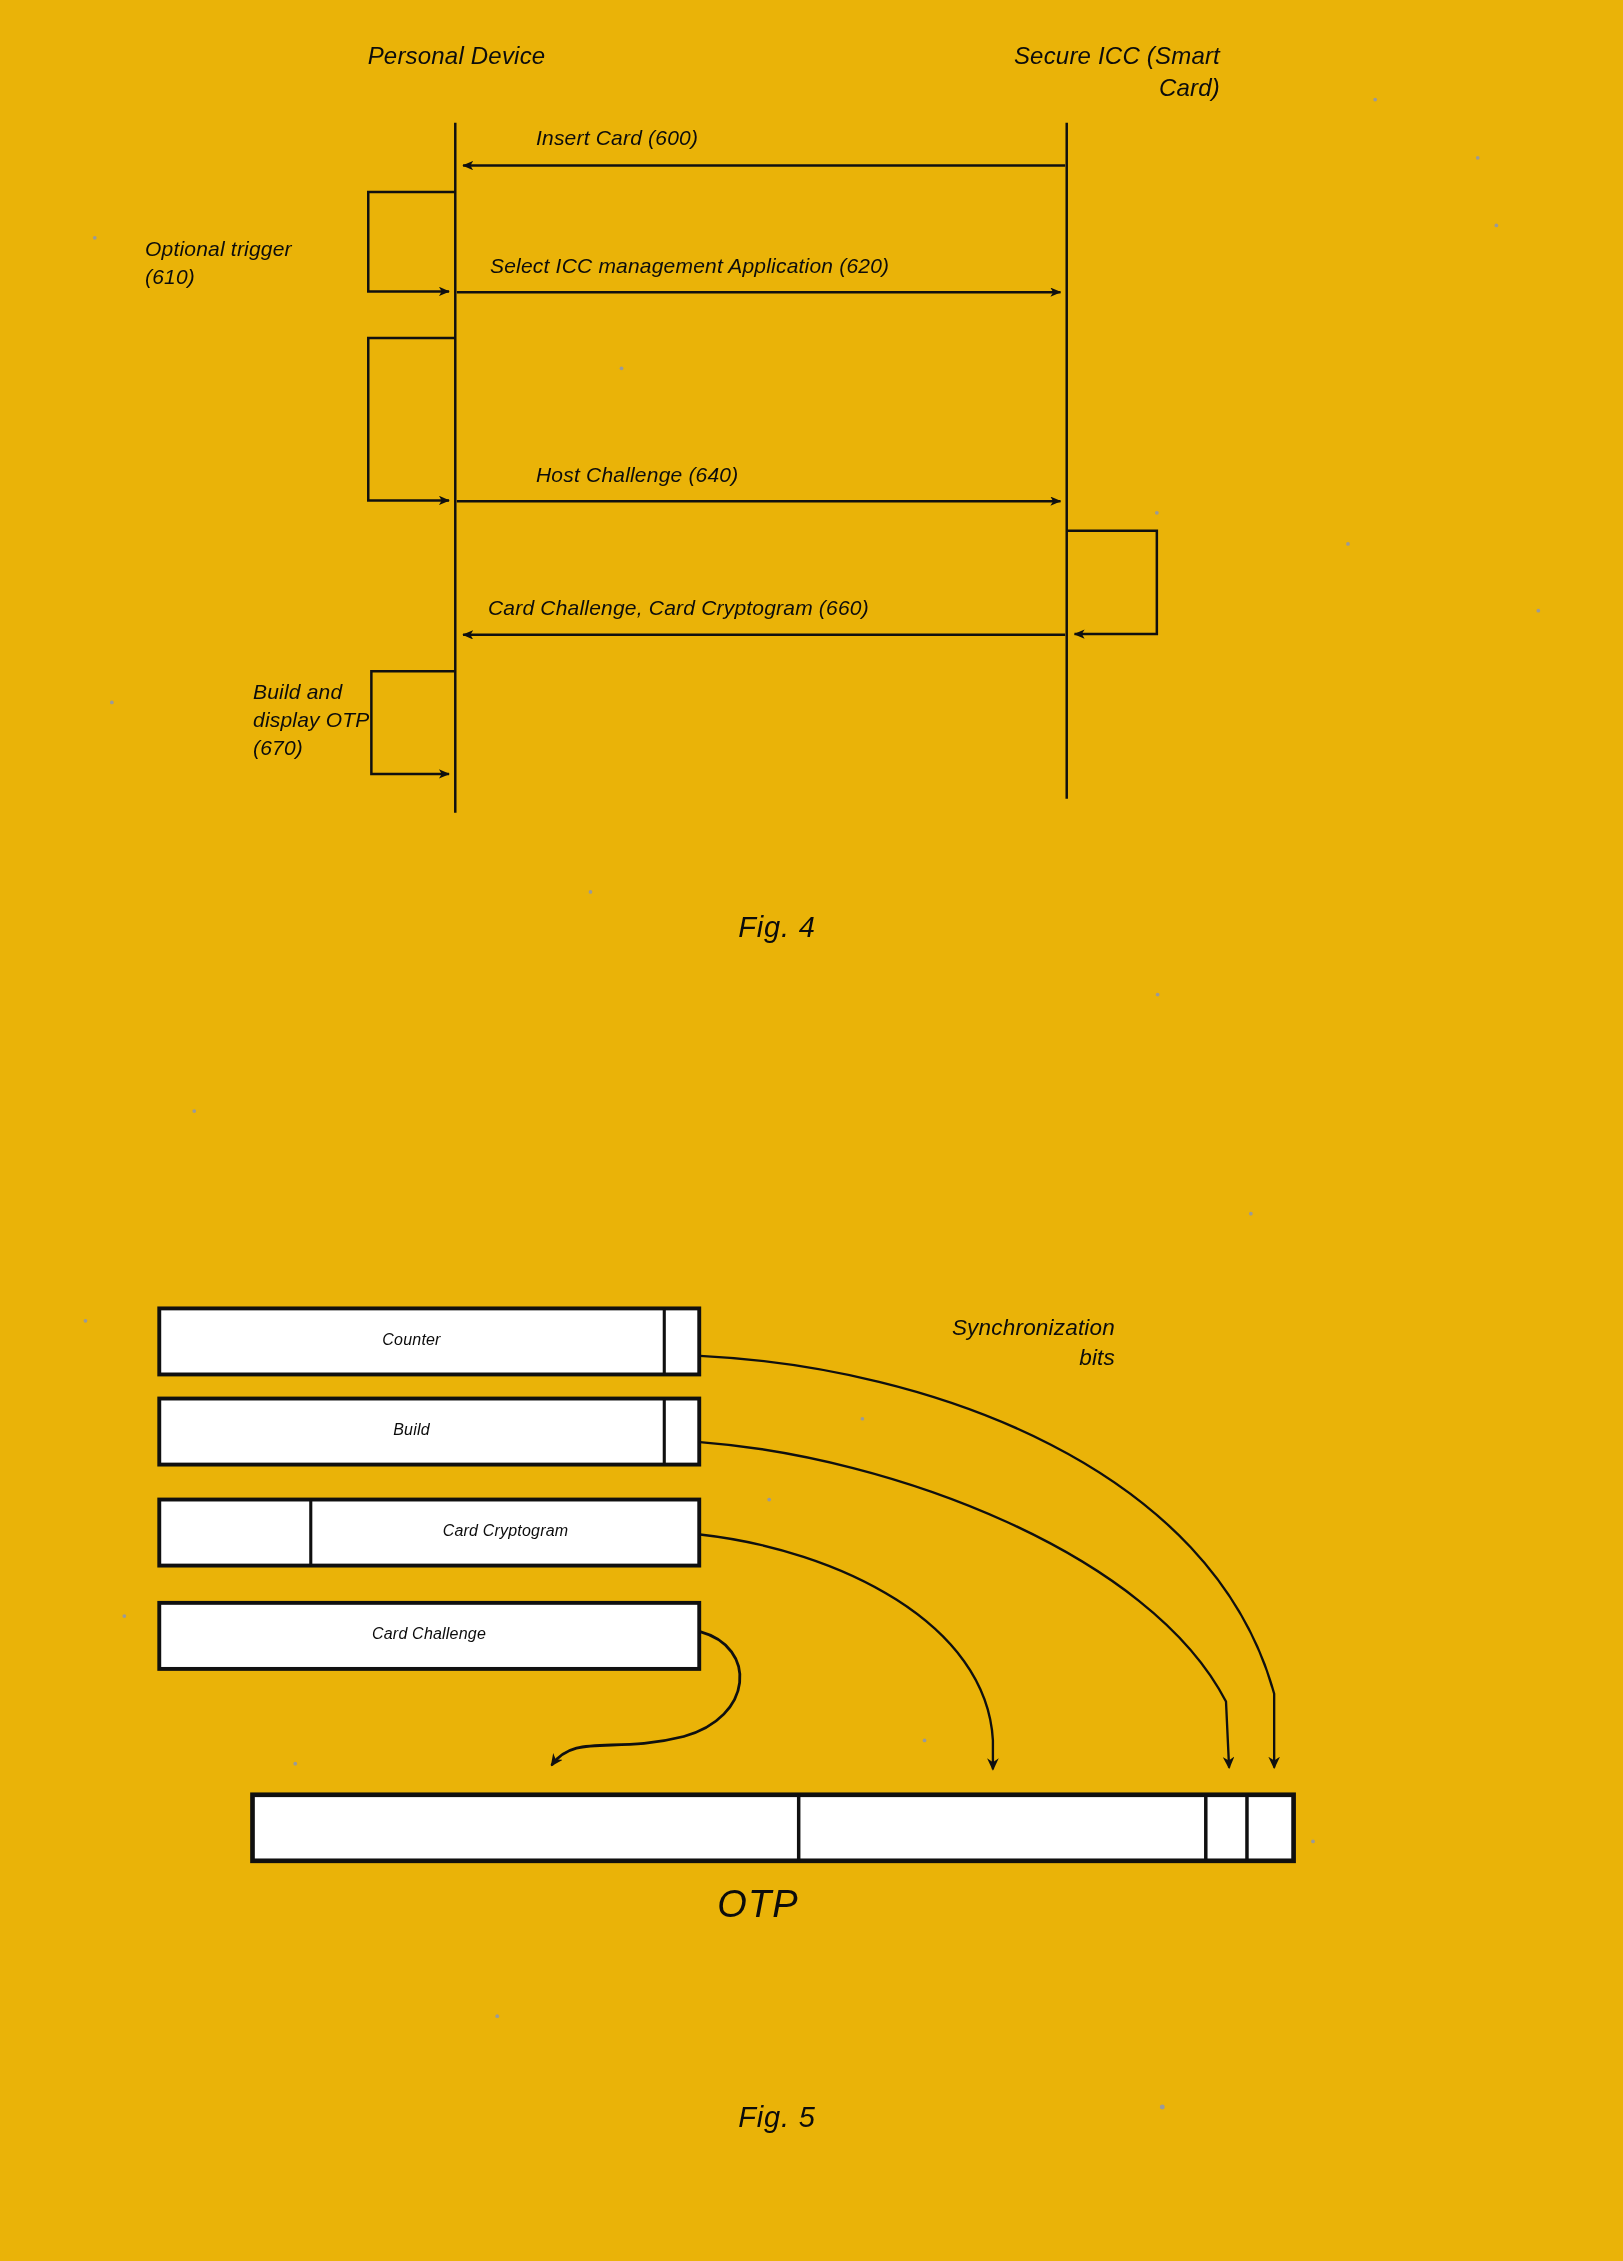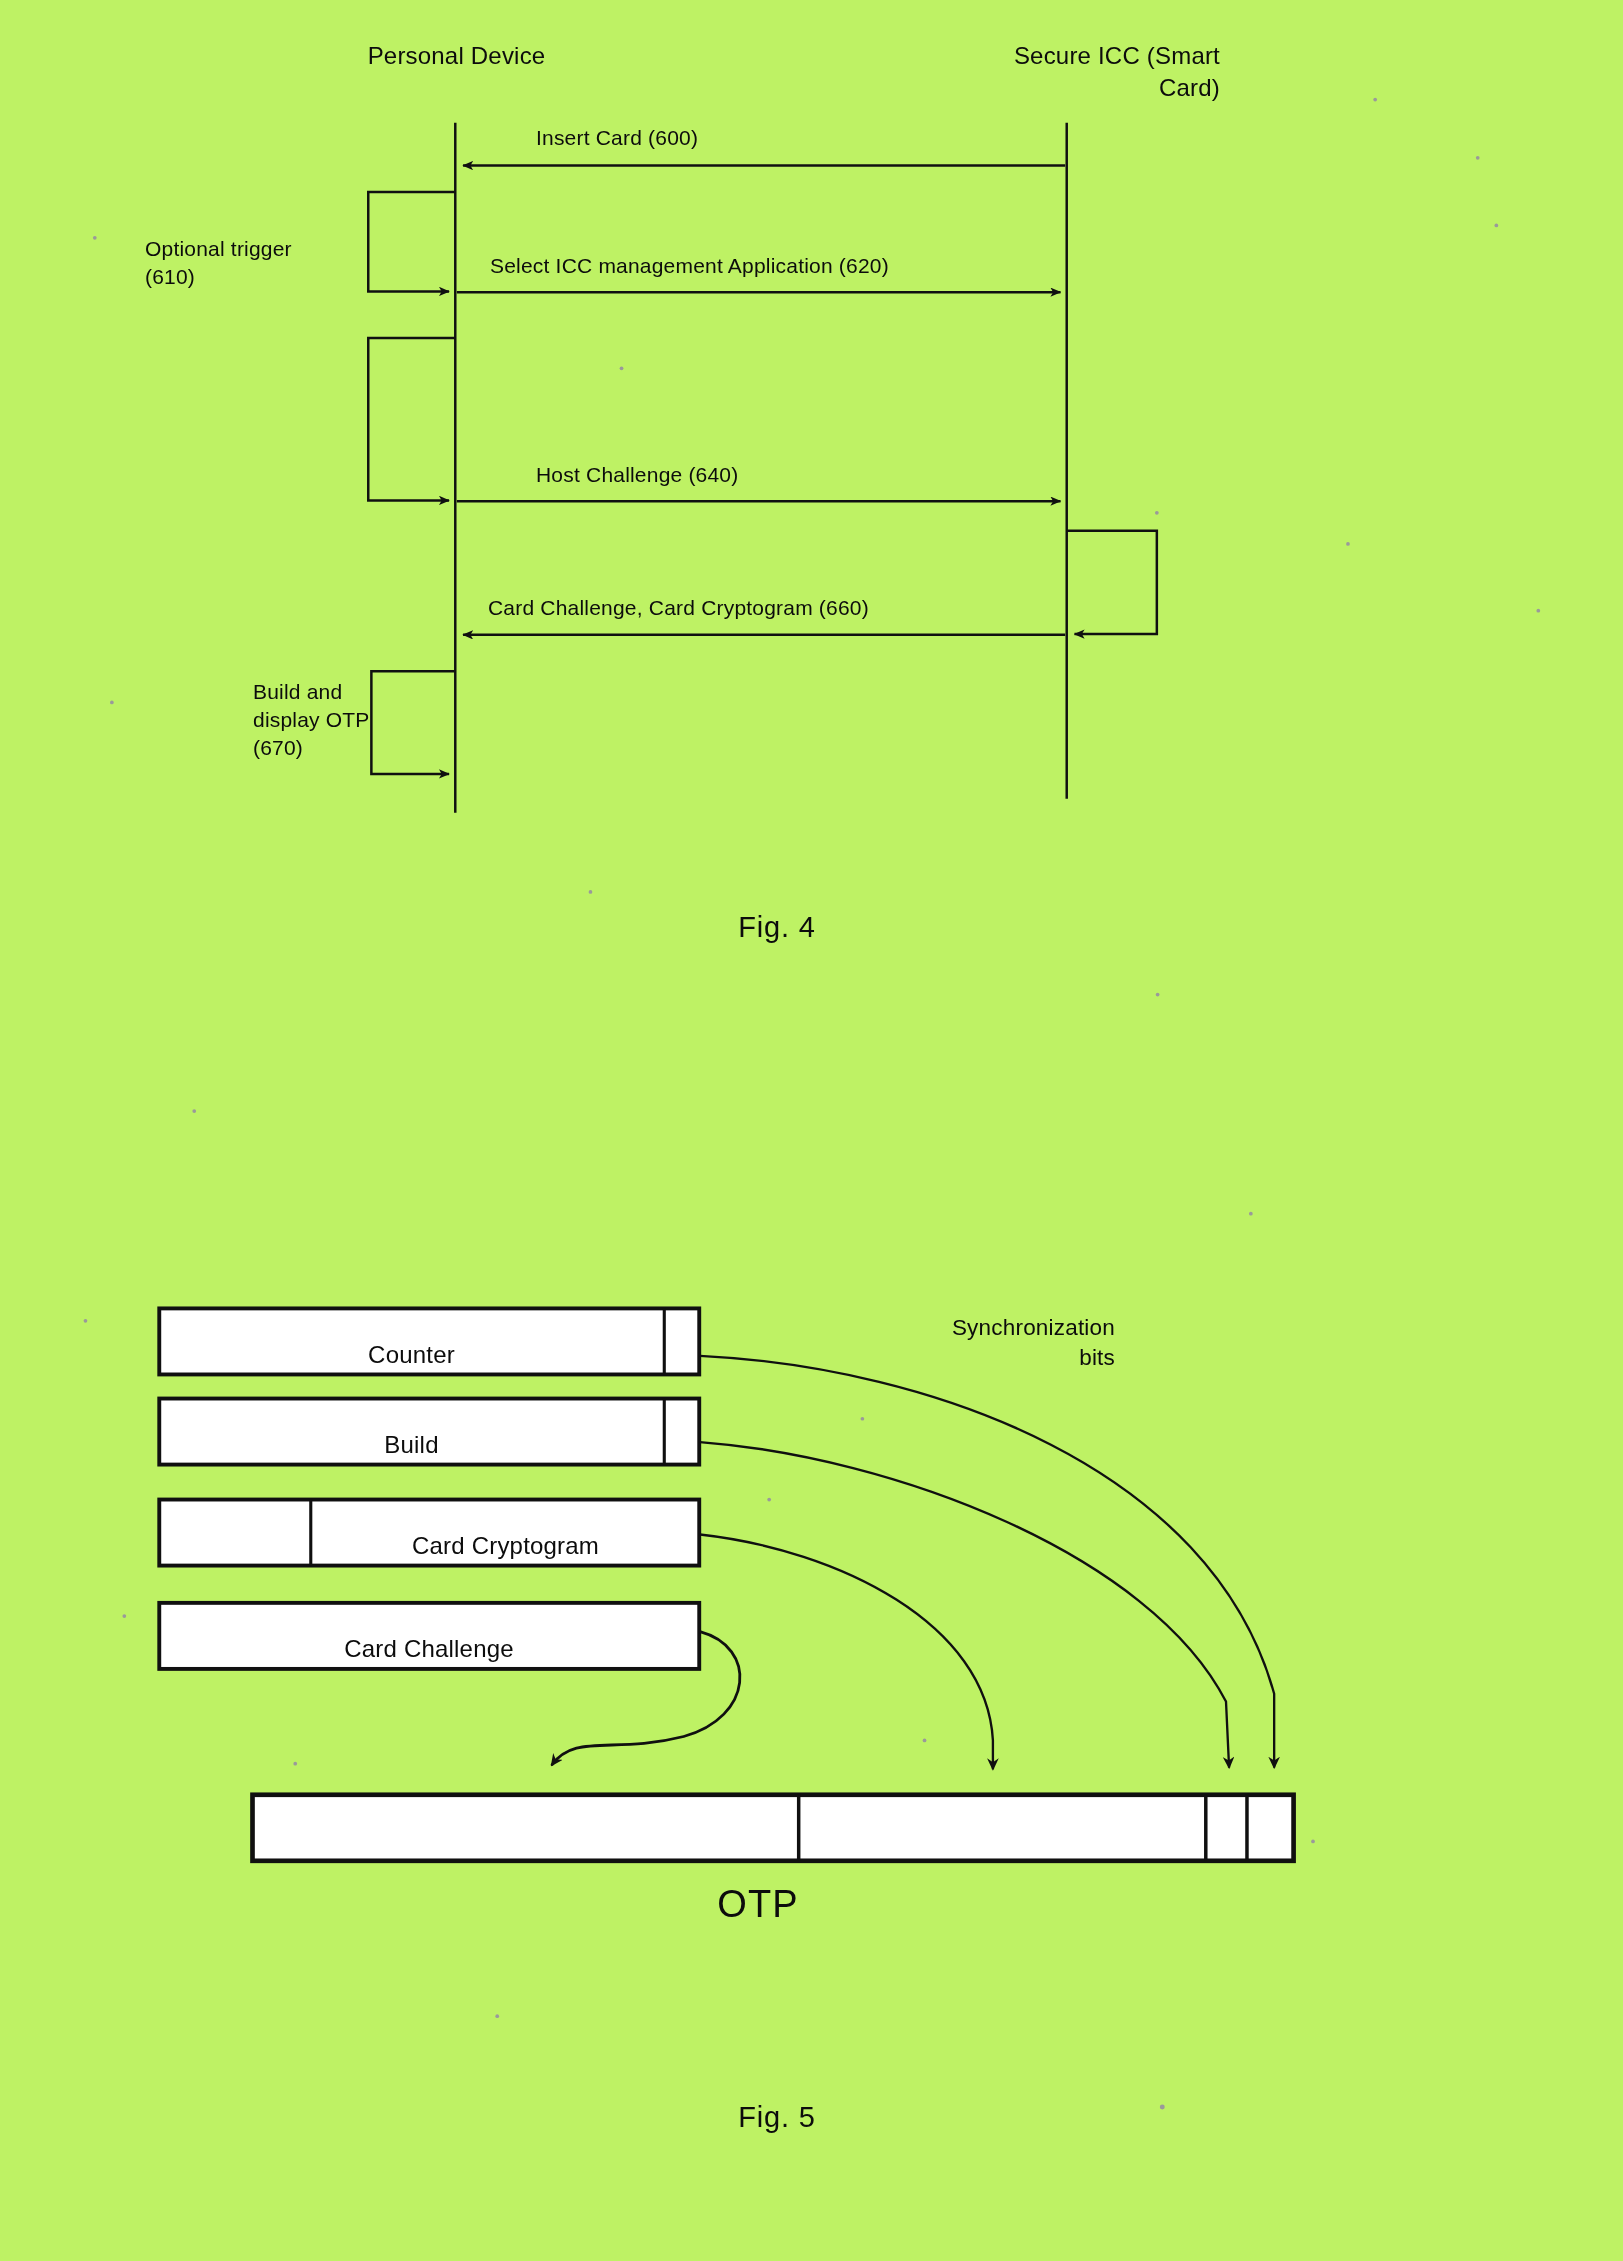--- a/index.html
+++ b/index.html
@@ -11,42 +11,43 @@
     width: 1623px;
     height: 2261px;
     position: relative;
     font-family: "Liberation Sans", sans-serif;
     color: #111111;
     overflow: hidden;
   }
   .page {
     position: absolute;
     inset: 0;
-    background: #bef264;
+    background: #eab308;
+    font-style: italic;
   }
   svg.canvas {
     position: absolute;
     left: 0;
     top: 0;
     width: 1623px;
     height: 2261px;
   }
   .lbl {
     position: absolute;
     font-family: "Liberation Sans", sans-serif;
     color: #0c0c0c;
     line-height: 1.34;
     white-space: pre-line;
     letter-spacing: 0.2px;
   }
   .t-head { font-size: 24px; text-align: center; }
   .t-msg  { font-size: 21px; text-align: left; }
   .t-note { font-size: 21px; text-align: left; }
   .t-fig  { font-size: 29px; text-align: center; letter-spacing: 0.8px; }
-  .t-box  { font-size: 24px; text-align: center; margin-top: 10px; }
+  .t-box  { font-size: 16px; text-align: center; }
   .t-otp  { font-size: 38px; text-align: center; letter-spacing: 1.2px; }
   .t-sync { font-size: 22.5px; text-align: right; line-height: 1.35; }
 </style>
 </head>
 <body>
 
 <div class="page">
 
   <svg class="canvas" viewBox="0 0 2089 2910">
     <defs>

